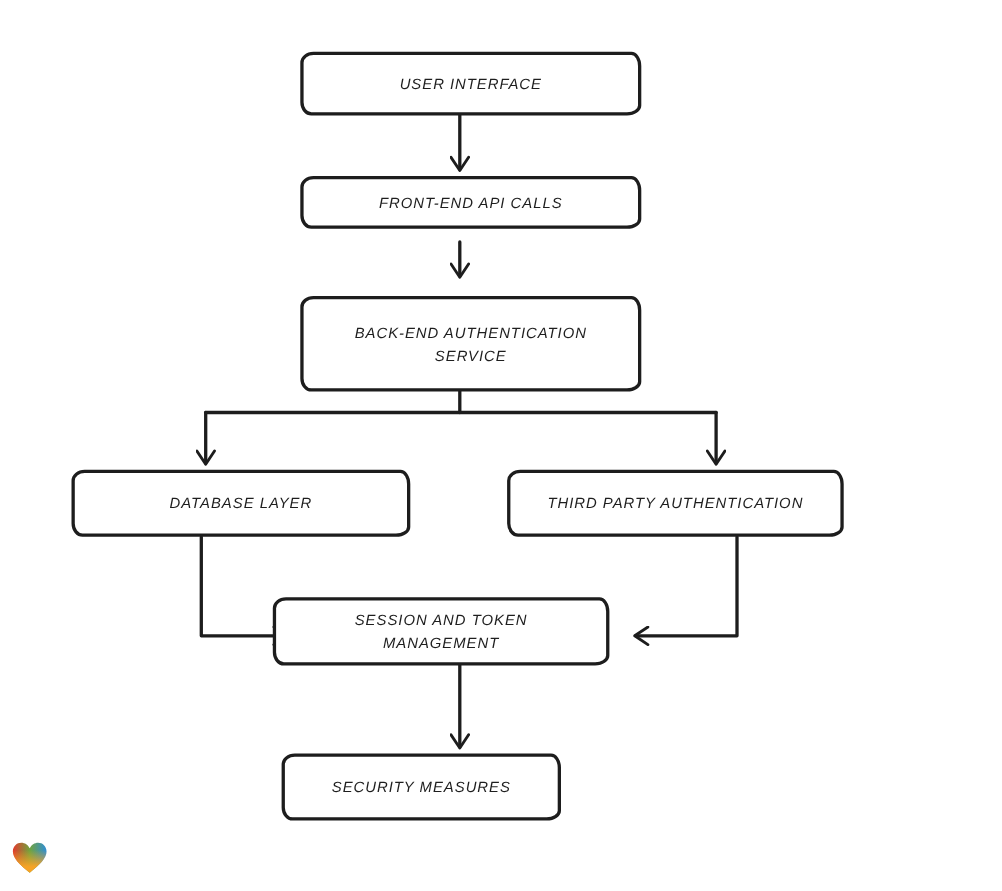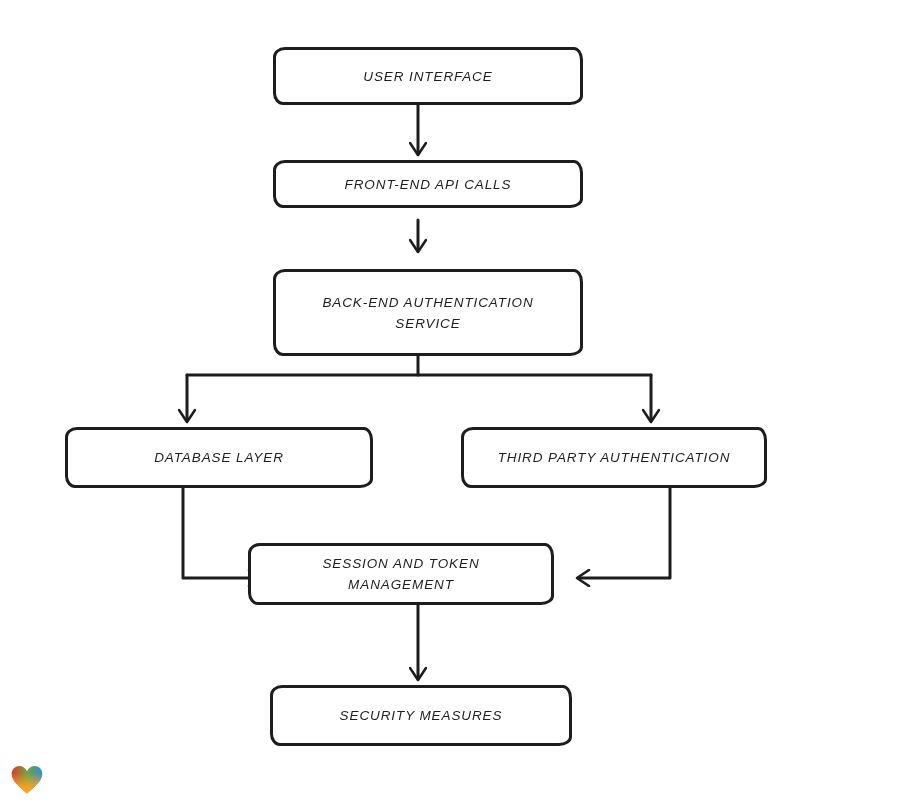--- a/index.html
+++ b/index.html
@@ -95,21 +95,21 @@
 
   <div class="node" style="left:425px; top:427px; width:306px; height:61px;margin-left:36px;">
     <span class="node-label">THIRD PARTY AUTHENTICATION</span>
   </div>
 
   <div class="node" style="left:248px; top:543px; width:306px; height:62px;">
     <span class="node-label">SESSION AND TOKEN
 MANAGEMENT</span>
   </div>
 
-  <div class="node" style="left:270px; top:685px; width:302px; height:61px;">
+  <div class="node" style="left:256px; top:685px; width:254px; height:61px;">
     <span class="node-label">SECURITY MEASURES</span>
   </div>
 
   <svg class="logo" viewBox="0 0 24 22">
     <defs>
       <linearGradient id="heart-horizontal" x1="0" y1="0" x2="1" y2="0">
         <stop offset="0" stop-color="#e33a2c"></stop>
         <stop offset="0.5" stop-color="#71a33e"></stop>
         <stop offset="1" stop-color="#2f8ed6"></stop>
       </linearGradient>

